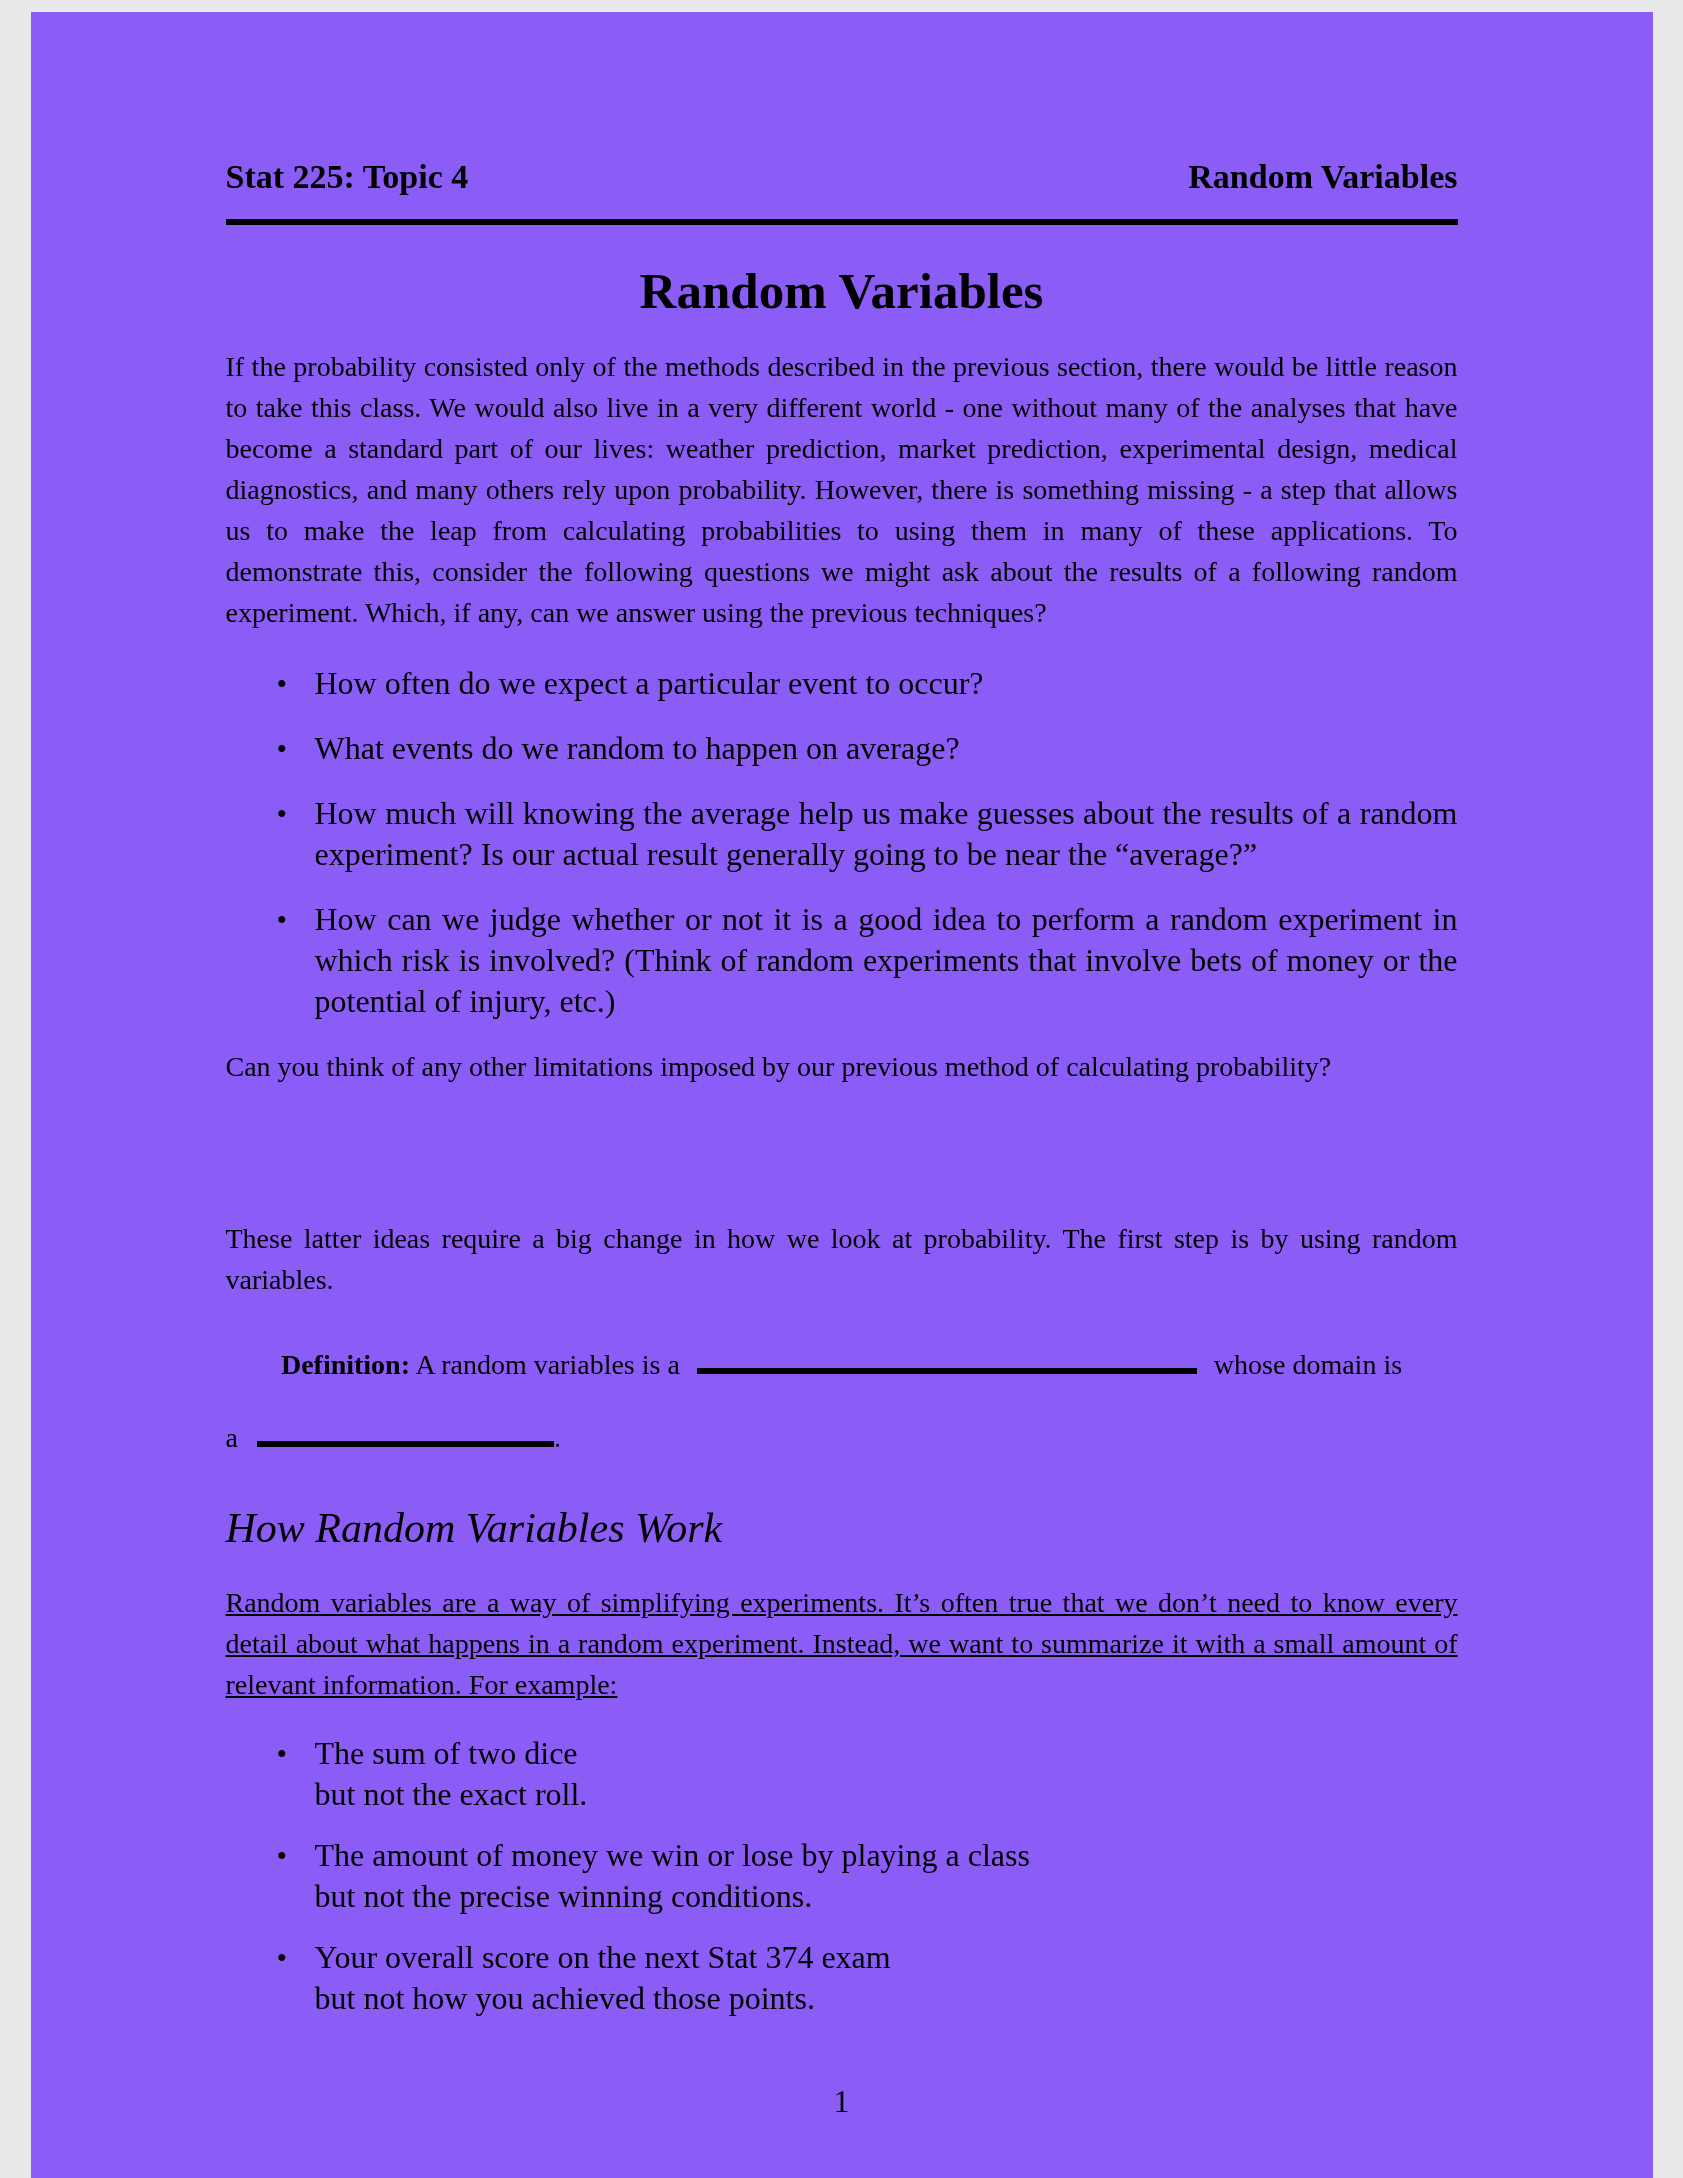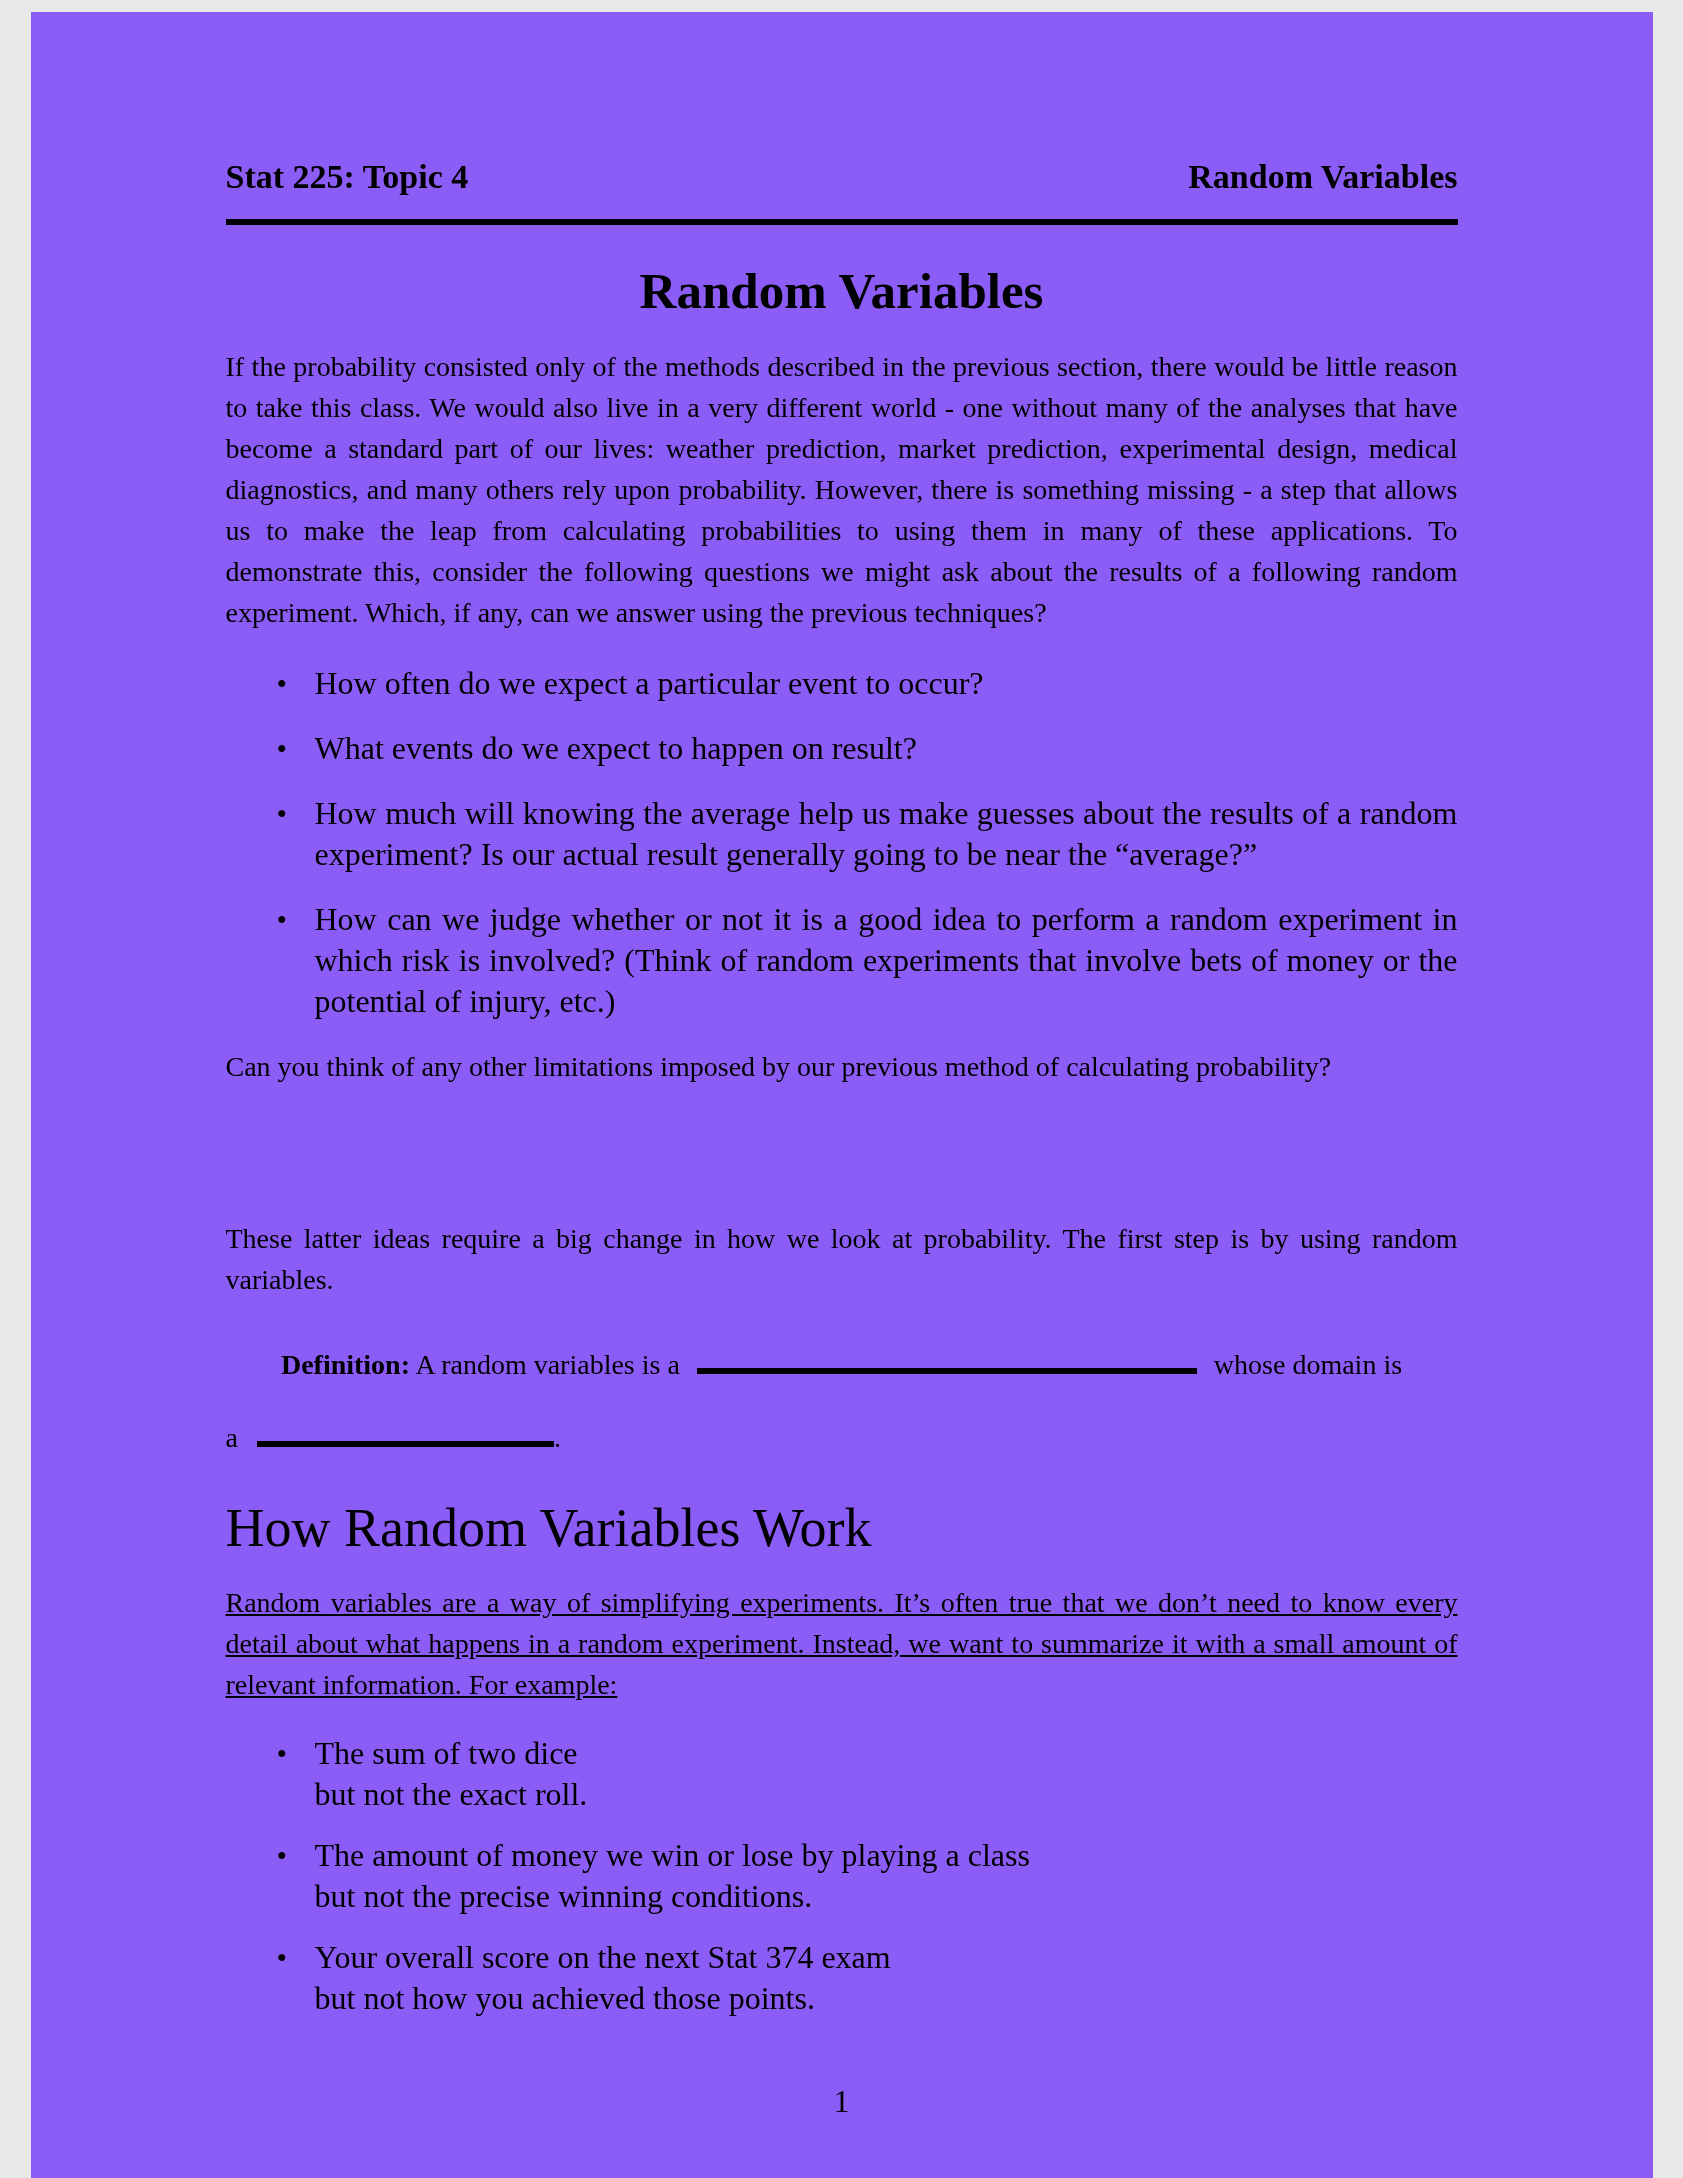--- a/index.html
+++ b/index.html
@@ -75,22 +75,23 @@
     display: inline-block;
     height: 4px;
     border-bottom: 6px solid #000000;
     vertical-align: baseline;
   }
   .blank-long { width: 500px; margin: 0 10px; }
   .blank-short { width: 297px; margin-left: 12px; }
 
   h2.section-heading {
     margin: 46px 0 0 0;
-    font-size: 54px;
+    font-size: 42px;
     line-height: 48px;
+    font-style: italic;
     font-weight: normal;
   }
   p.section-intro { margin-top: 30px; text-decoration: underline; }
 
   ul.examples { margin-top: 28px; }
   ul.examples li + li { margin-top: 20px; }
 
   .page-number {
     position: absolute;
     top: 2071px;
@@ -116,21 +117,21 @@
 
     <p class="body intro">If the probability consisted only of the methods described in the previous section, there would be little reason to take this class. We would also live in a very different world - one without many of the analyses that have become a standard part of our lives: weather prediction, market prediction, experimental design, medical diagnostics, and many others rely upon probability. However, there is something missing - a step that allows us to make the leap from calculating probabilities to using them in many of these applications. To demonstrate this, consider the following questions we might ask about the results of a following random experiment. Which, if any, can we answer using the previous techniques?</p>
 
     <ul class="bullets">
       <li>
         <span class="marker">•</span>
         <span class="li-text">How often do we expect a particular event to occur?</span>
       </li>
       <li>
         <span class="marker">•</span>
-        <span class="li-text">What events do we expect to happen on result?</span>
+        <span class="li-text">What events do we random to happen on average?</span>
       </li>
       <li>
         <span class="marker">•</span>
         <span class="li-text">How much will knowing the average help us make guesses about the results of a random experiment? Is our actual result generally going to be near the “average?”</span>
       </li>
       <li>
         <span class="marker">•</span>
         <span class="li-text">How can we judge whether or not it is a good idea to perform a random experiment in which risk is involved? (Think of random experiments that involve bets of money or the potential of injury, etc.)</span>
       </li>
     </ul>

